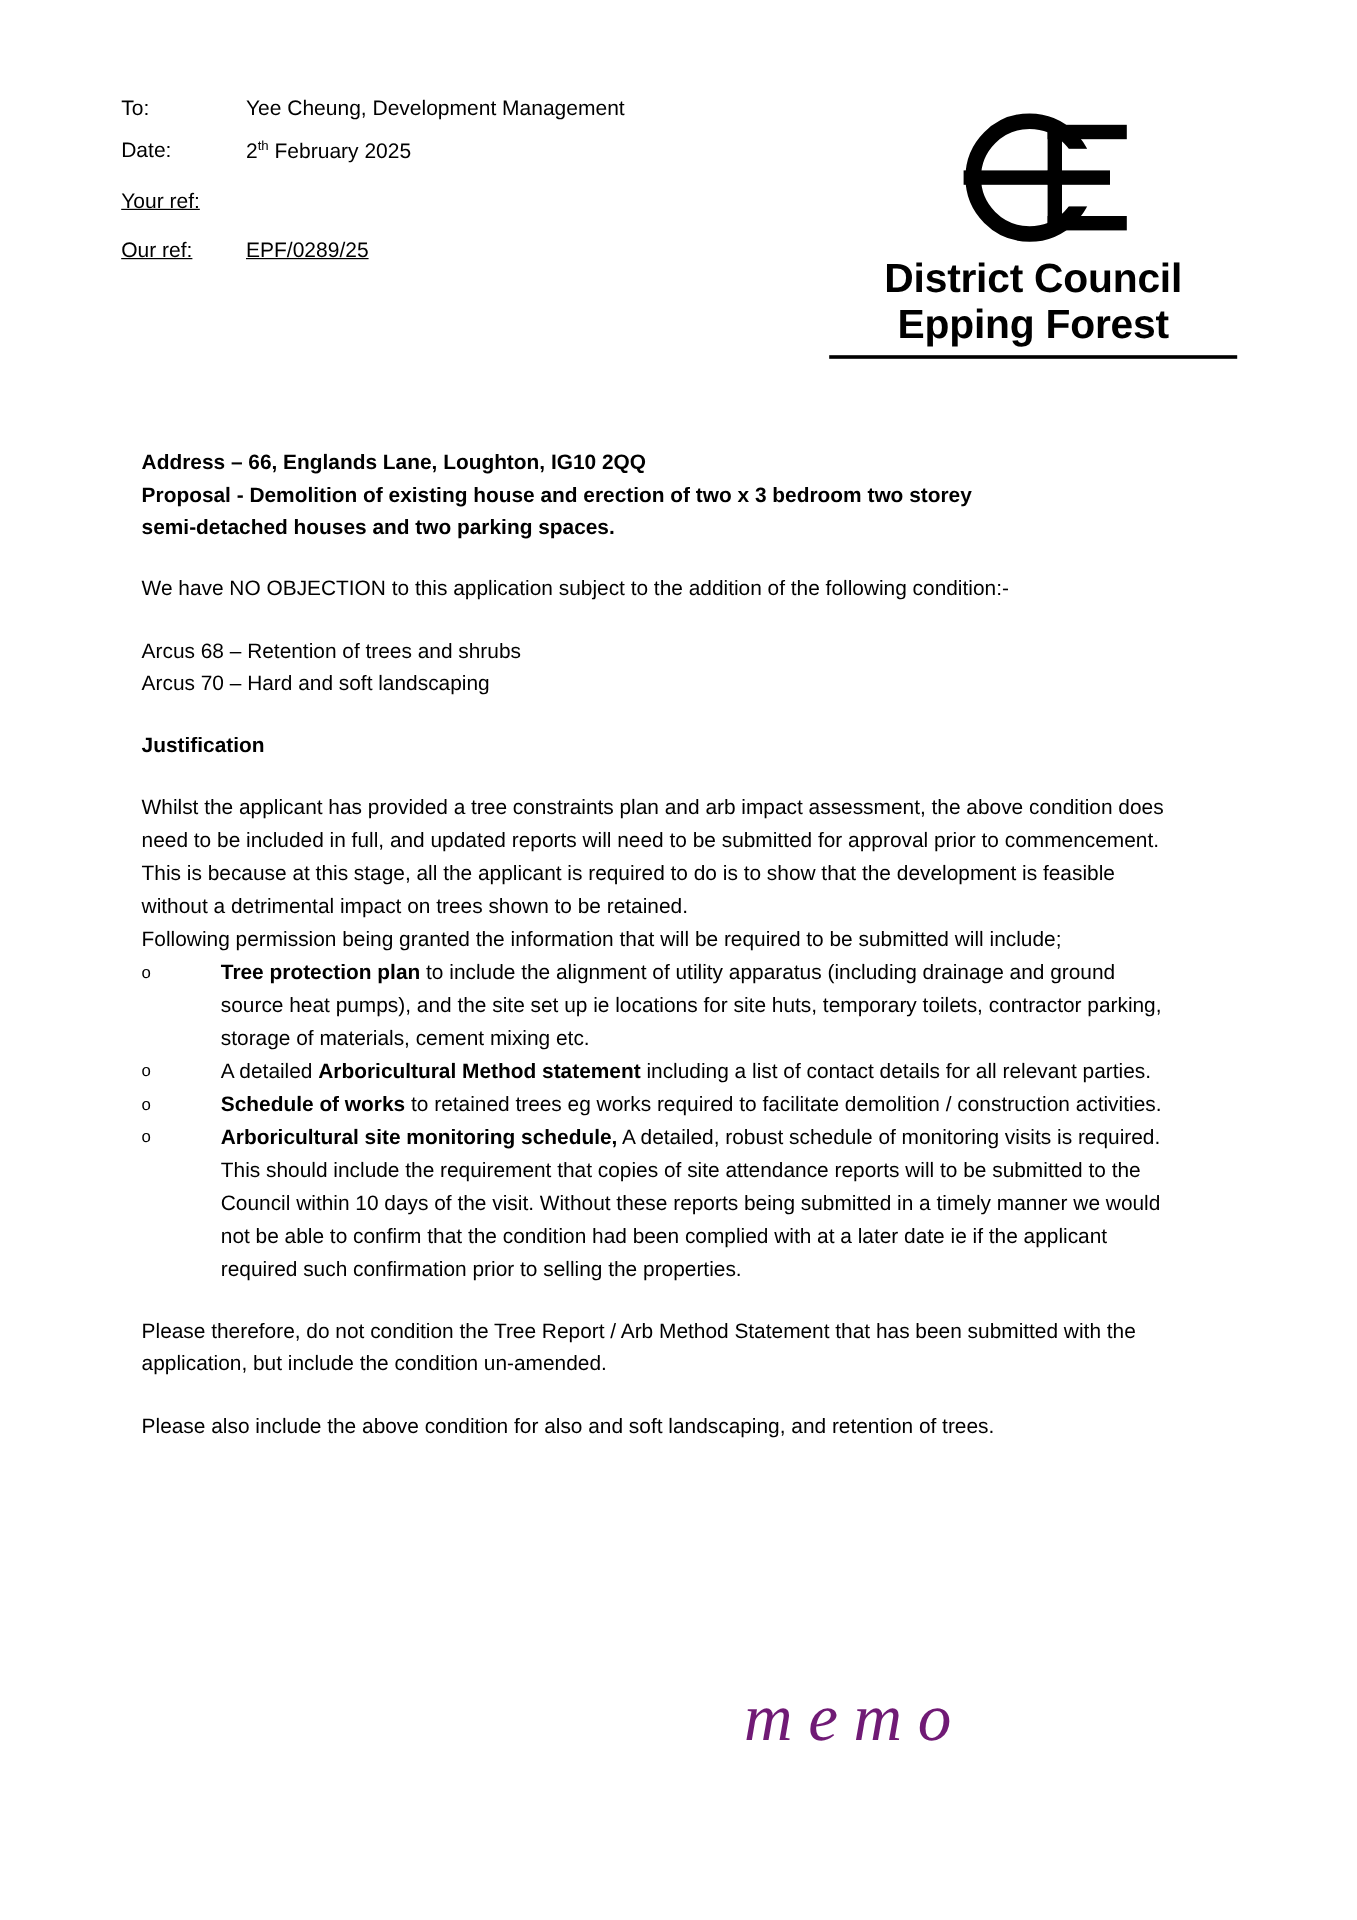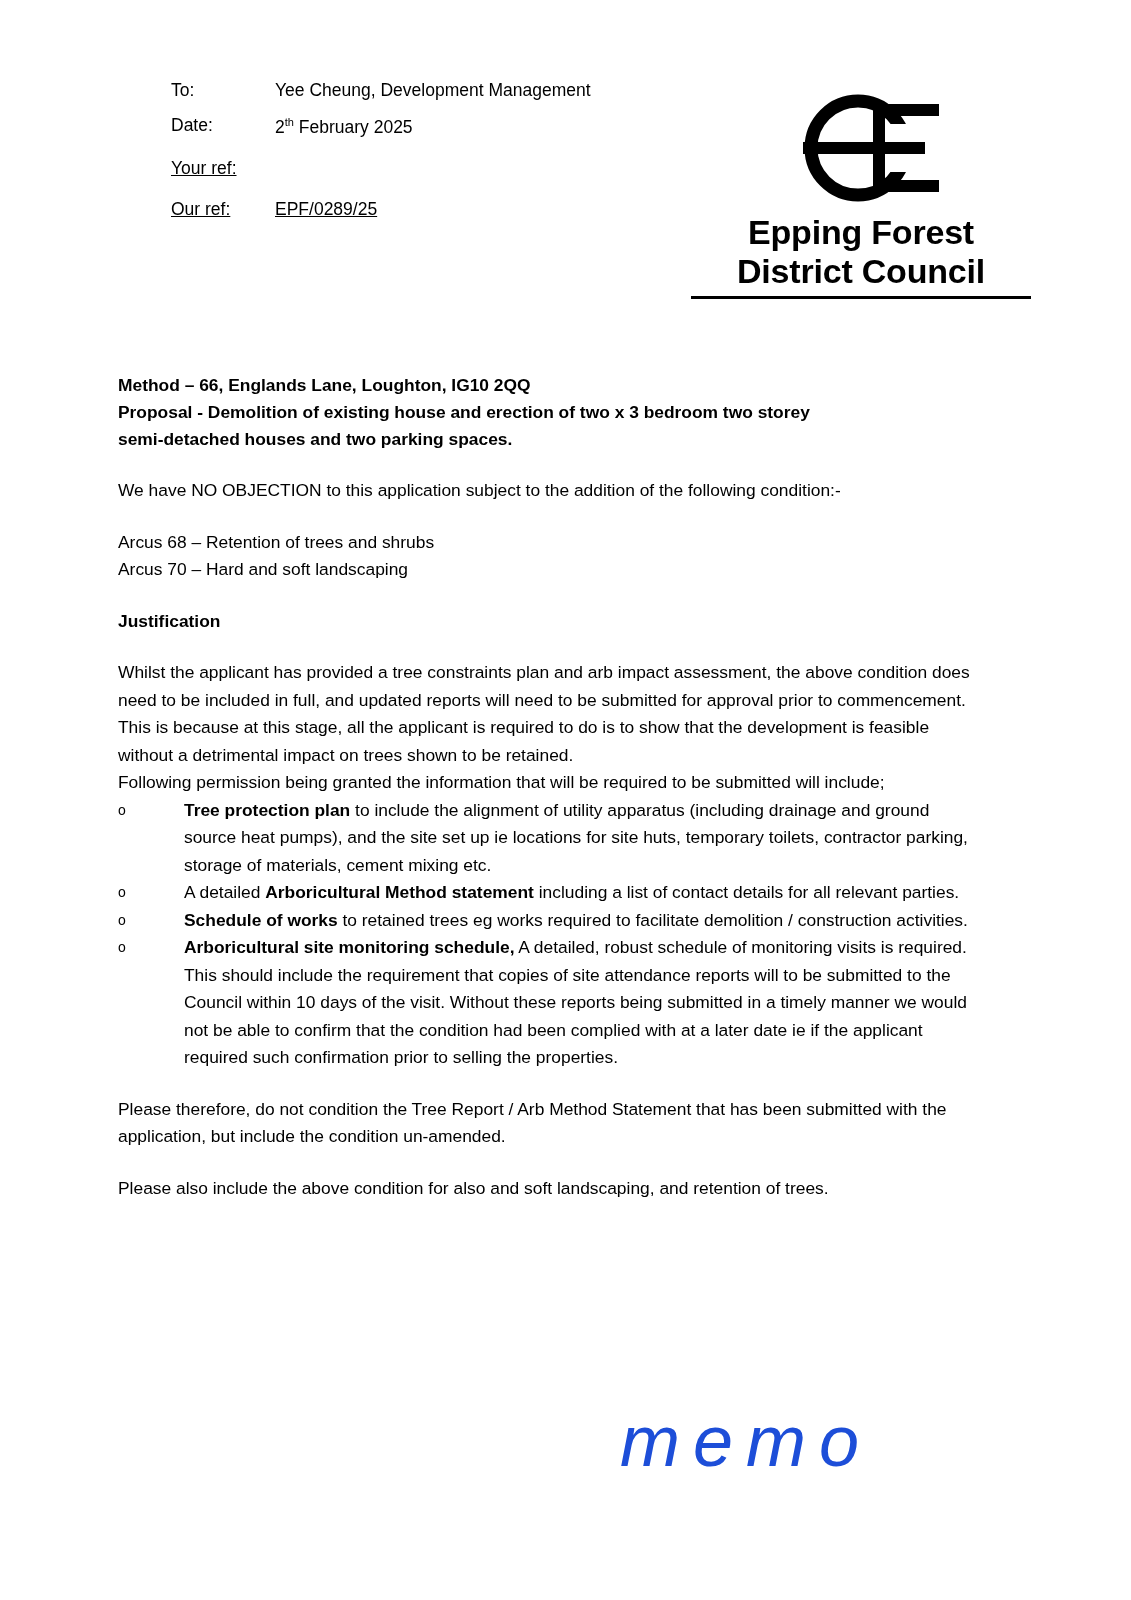--- a/index.html
+++ b/index.html
@@ -21,21 +21,21 @@
     padding: 0;
   }
 
   
   .header {
     position: absolute;
     top: 82px;
     left: 101px;
     width: 930px;
     display: flex;
-    justify-content: flex-end;
+    justify-content: space-between;
     align-items: flex-start;
   }
   .meta {
     width: 520px;
     font-size: 17.5px;
     line-height: 1.0;
   }
   .meta-row {
     display: flex;
     margin-bottom: 17px;
@@ -107,25 +107,25 @@
   }
   .bullet-text {
     flex: 1;
   }
 
   
   .memo {
     position: absolute;
     left: 620px;
     top: 1400px;
-    font-family: Liberation Sans, sans-serif;
+    font-family: Liberation Serif, serif;
     font-style: italic;
-    font-size: 72px;
+    font-size: 56px;
     letter-spacing: 13px;
-    color: #1d4ed8;
+    color: #701a75;
   }
 </style>
 </head>
 <body>
 
 <div class="page">
 
   <div class="header">
 
     <div class="meta">
@@ -157,31 +157,31 @@
 
           <rect x="112" y="18" width="66" height="12" fill="#000"></rect>
           <rect x="112" y="56" width="52" height="12" fill="#000"></rect>
           <rect x="112" y="94" width="66" height="12" fill="#000"></rect>
           <rect x="112" y="18" width="12" height="88" fill="#000"></rect>
 
           <rect x="42" y="56" width="76" height="12" fill="#000"></rect>
         </svg>
       </div>
       <div class="logo-text">
+        <div>District Council</div>
         <div>Epping Forest</div>
-        <div>District Council</div>
       </div>
     </div>
 
   </div>
 
   <div class="content">
 
     <div class="addr-block">
-      <p>Method – 66, Englands Lane, Loughton, IG10 2QQ</p>
+      <p>Address – 66, Englands Lane, Loughton, IG10 2QQ</p>
       <p>Proposal - Demolition of existing house and erection of two x 3 bedroom two storey</p>
       <p>semi-detached houses and two parking spaces.</p>
     </div>
 
     <div class="spacer-md"></div>
 
     <p>We have NO OBJECTION to this application subject to the addition of the following condition:-</p>
 
     <div class="spacer-md"></div>
 

